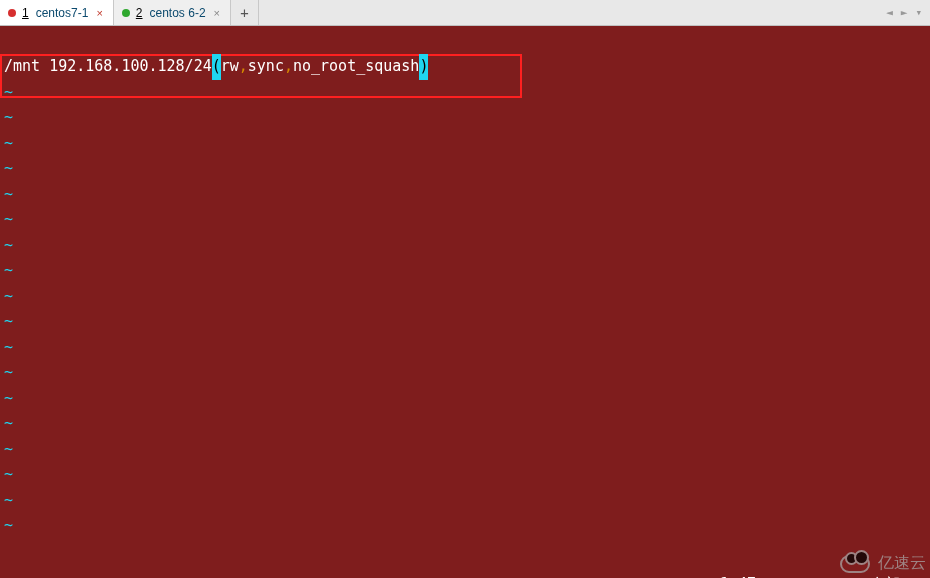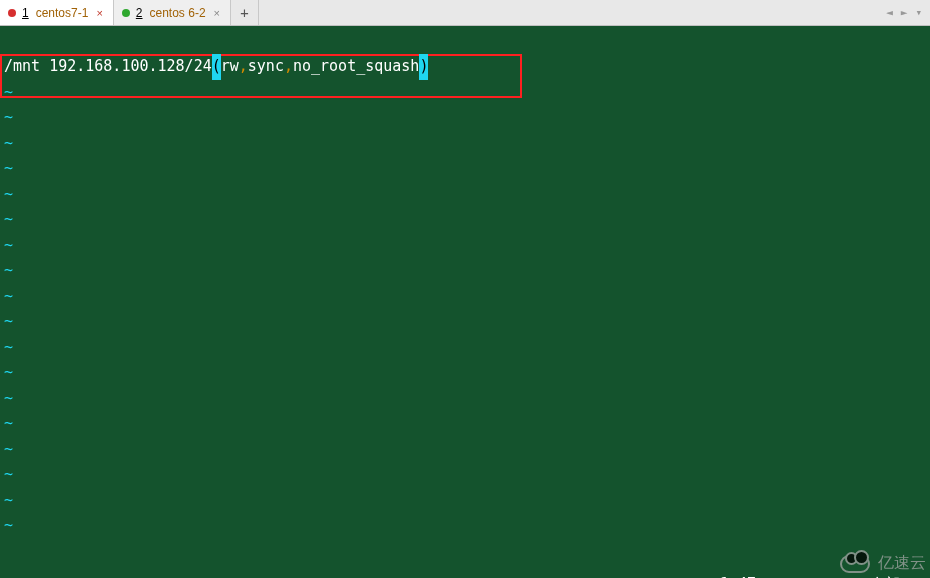--- a/index.html
+++ b/index.html
@@ -31,21 +31,21 @@
     }
     .tab.active {
       background: #ffffff;
     }
     .tab .dot {
       width: 8px; height: 8px; border-radius: 50%;
     }
     .tab .dot.red { background: #d62f2f; }
     .tab .dot.green { background: #2fa82f; }
     .tab .tab-num { text-decoration: underline; margin-right: 1px; }
-    .tab .tab-label { color: #a16207; }
+    .tab .tab-label { color: #0c4a6e; }
     .tab .close-x {
       color: #888;
       font-size: 11px;
       padding: 0 2px;
       cursor: pointer;
     }
     .tab.active .close-x { color: #c0392b; }
     .tab-add {
       width: 28px;
       display: flex; align-items: center; justify-content: center;
@@ -54,21 +54,21 @@
     }
     .tabbar-spacer { flex: 1; }
     .tabbar-nav {
       display: flex; align-items: center; gap: 8px;
       padding: 0 8px; color: #999; font-size: 11px;
     }
     .tabbar-nav span { cursor: pointer; }
 
     .terminal {
       position: relative;
-      background: #14532d;
+      background: #7f1d1d;
       height: 552px;
       color: #fff;
       font-size: 15px;
       line-height: 25.5px;
       padding: 8px;
       font-family: "Consolas","DejaVu Sans Mono","Monaco",monospace;
     }
     .line {
       white-space: pre;
       padding-left: 4px;

